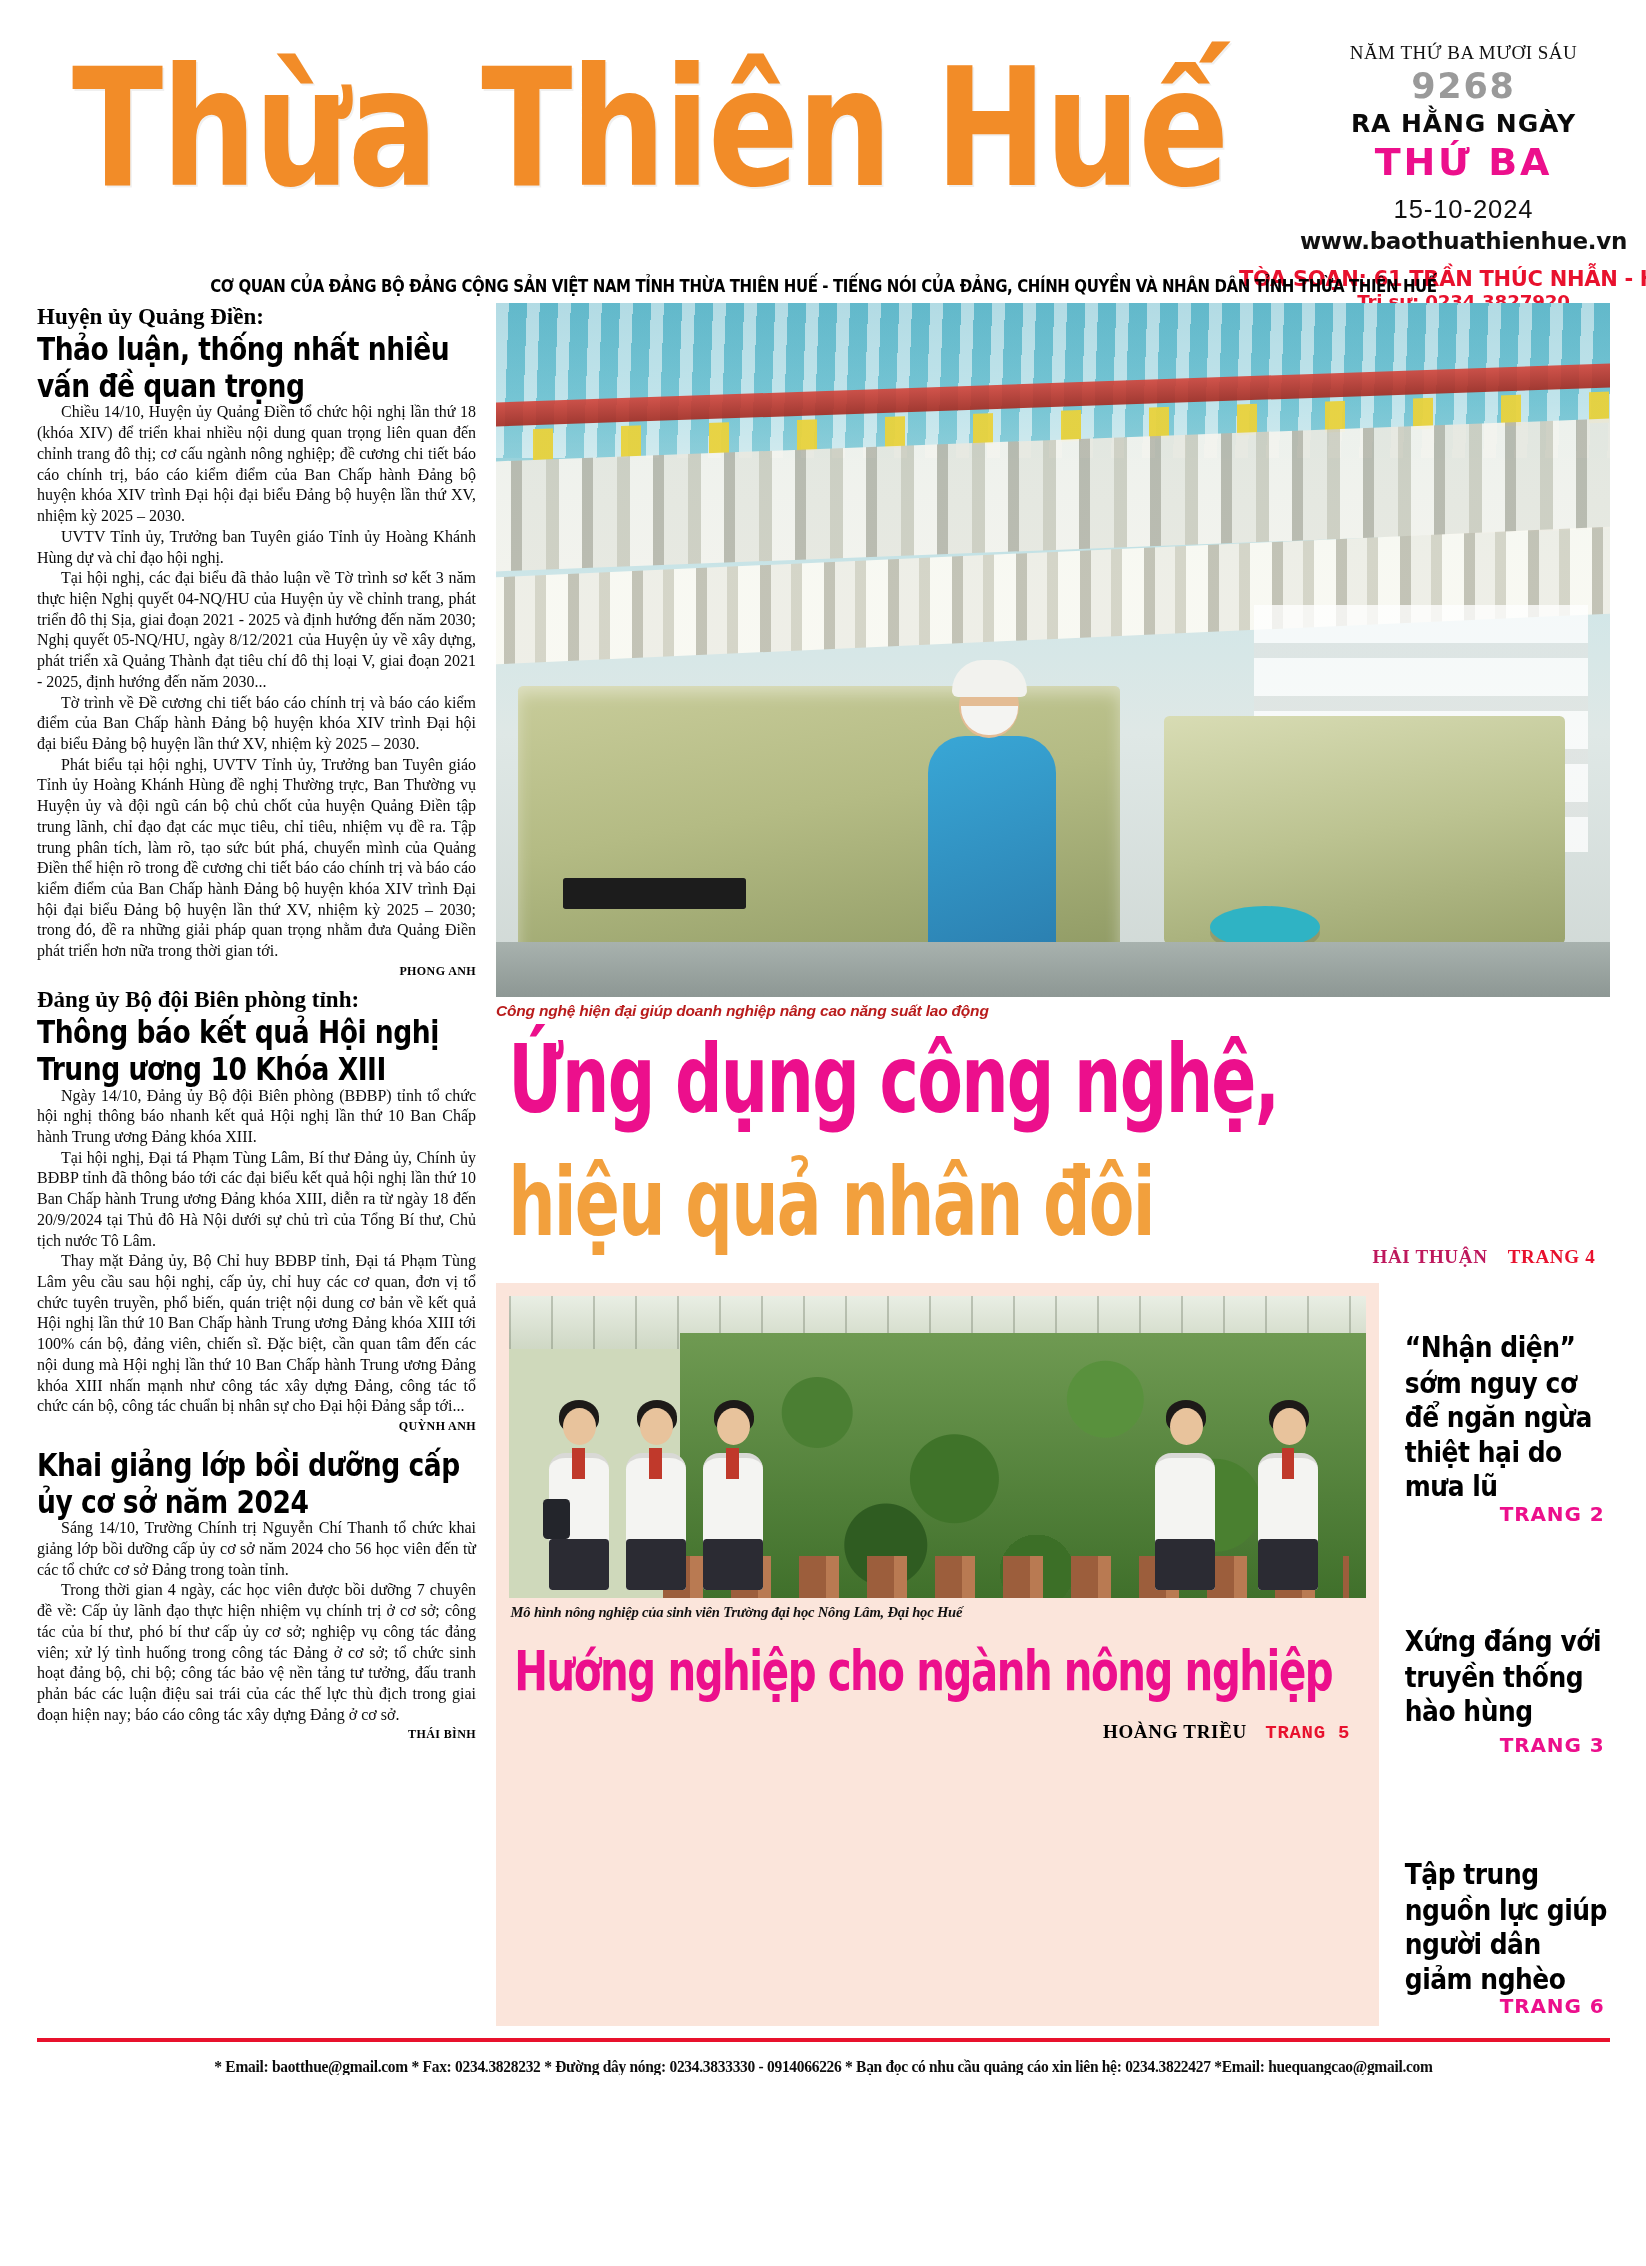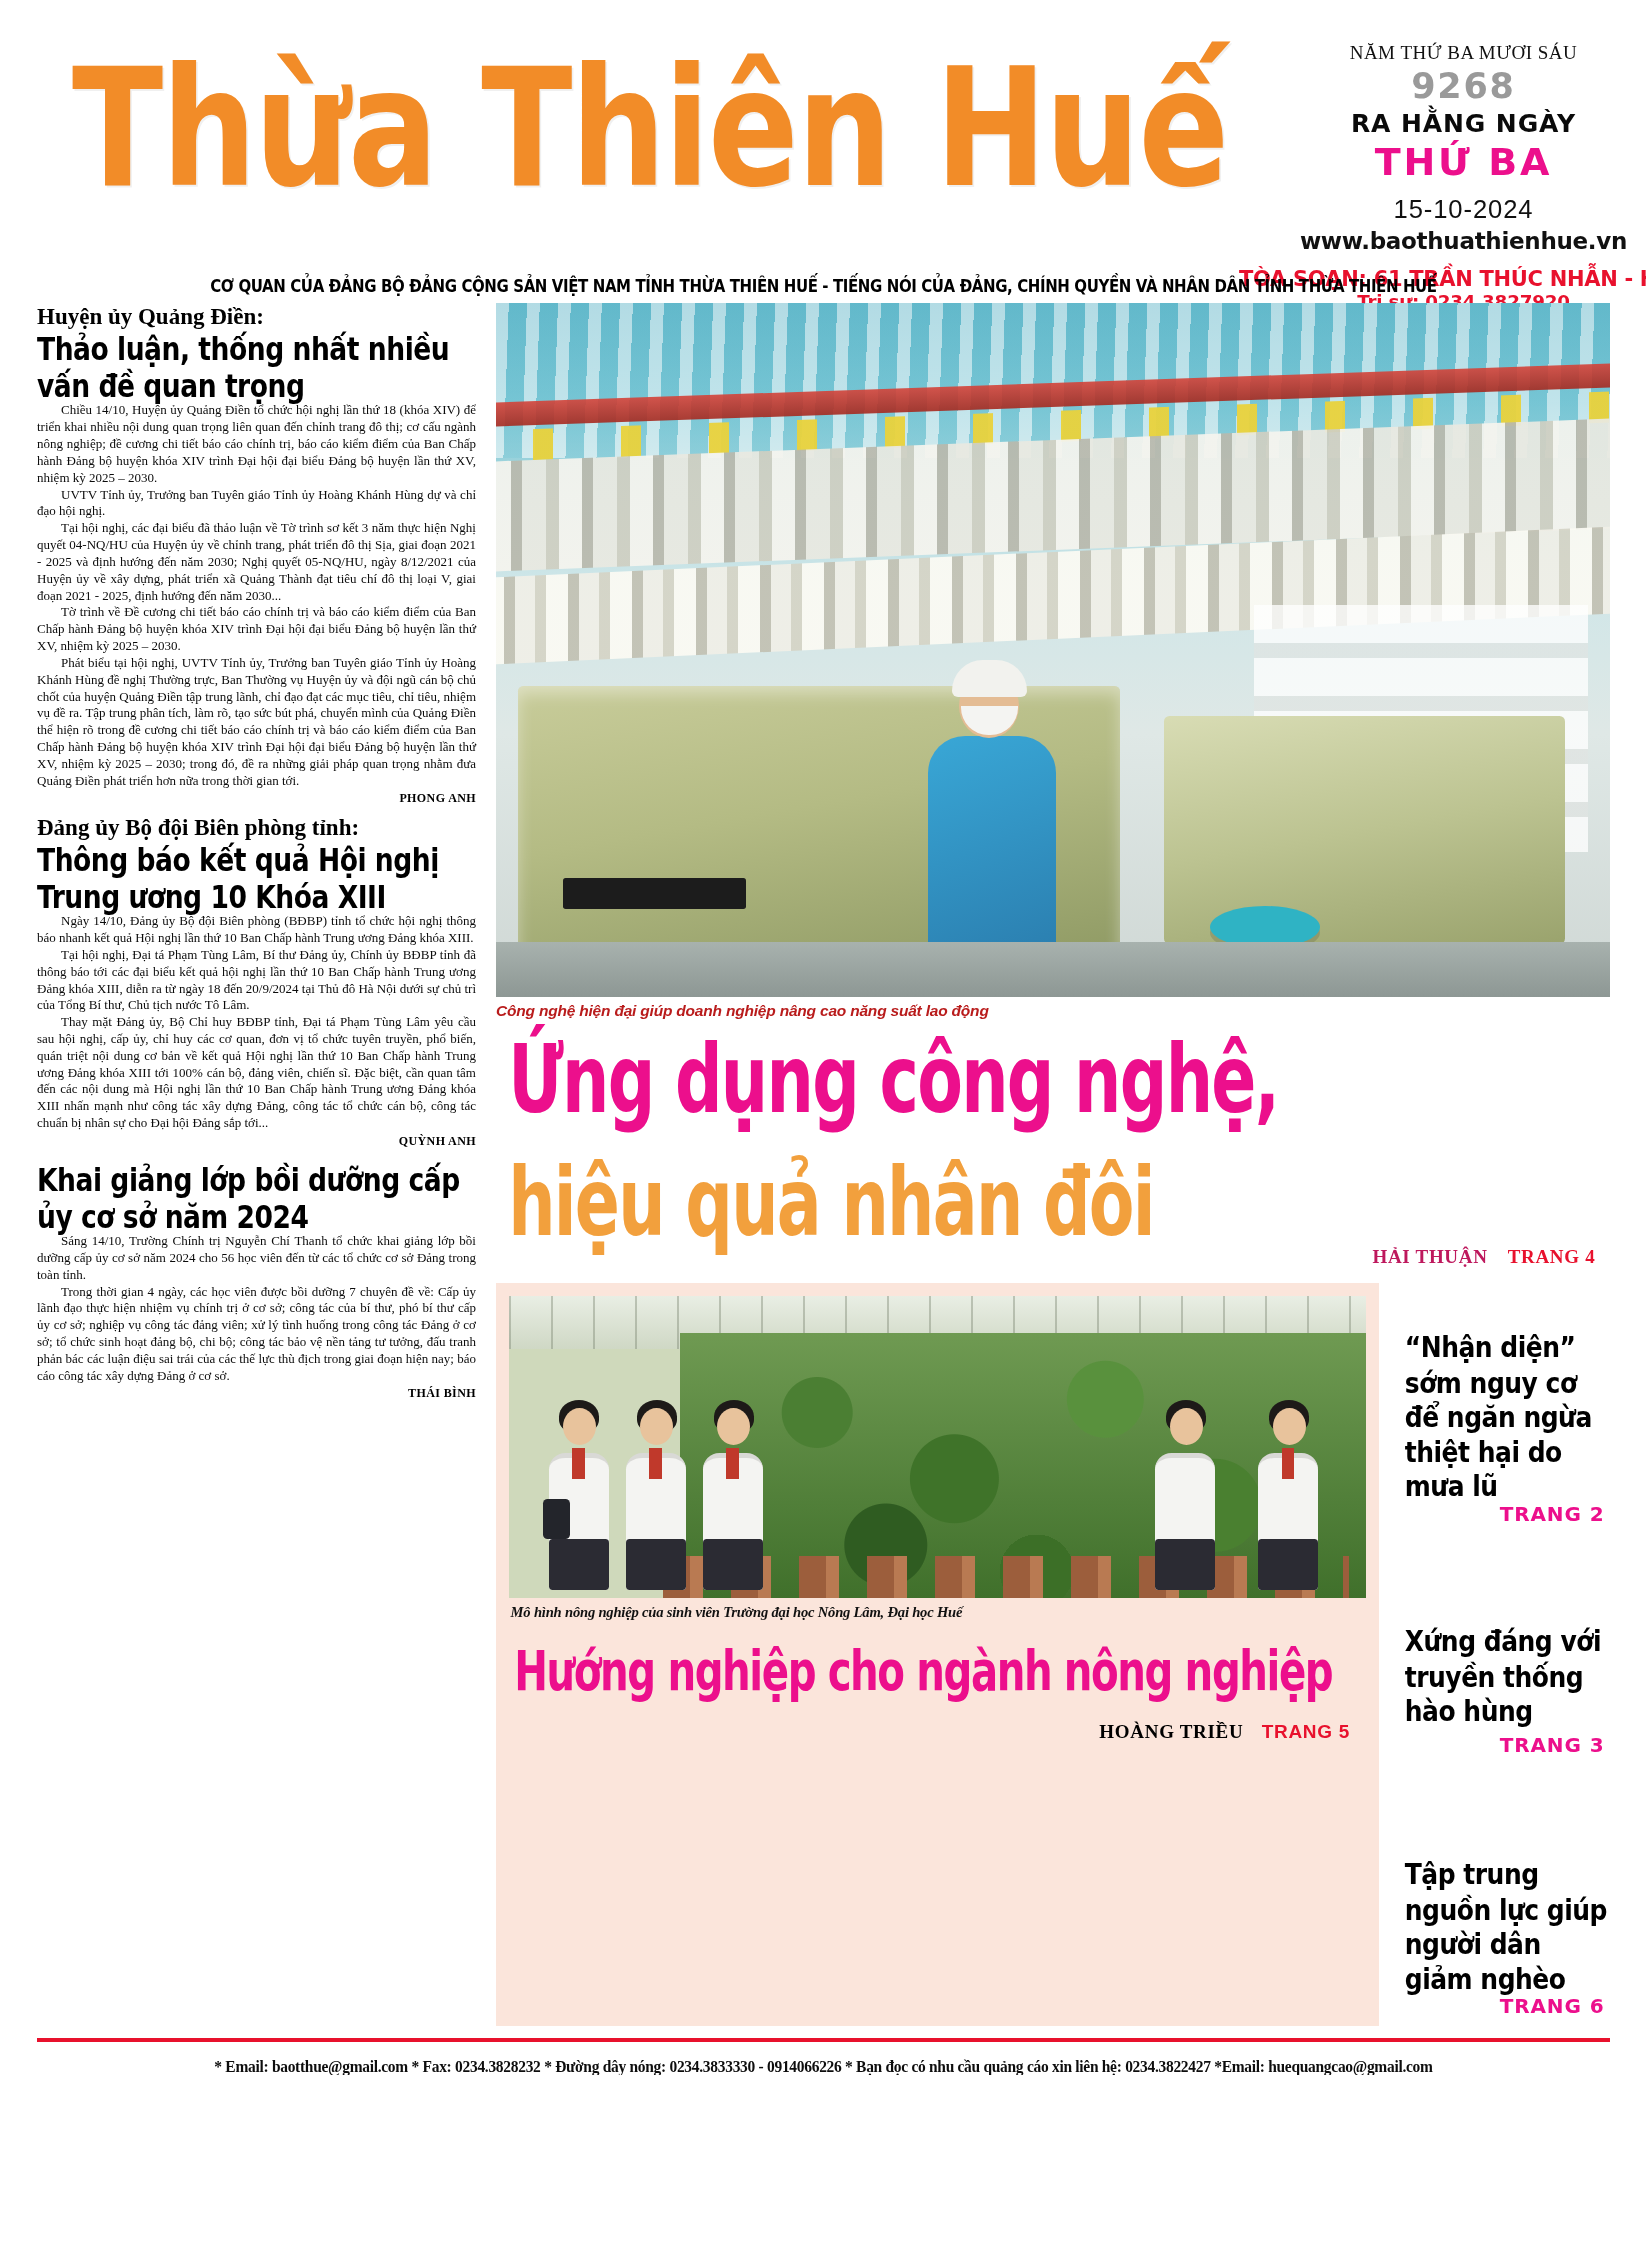--- a/index.html
+++ b/index.html
@@ -151,21 +151,21 @@
     font-size: 27.4px;
     line-height: 1.14;
     color: #000;
     letter-spacing: -0.5px;
     transform: scaleY(1.18) scaleX(0.97);
     transform-origin: left top;
     margin-bottom: 9.1px;
   }
   .artbody {
     font-family: "Liberation Serif", serif;
-    font-size: 13px;
+    font-size: 16px;
     line-height: 1.295;
     color: #0b0b0b;
     text-align: justify;
     margin-top: 3.7px;
   }
   .artbody p { text-indent: 24px; margin: 0; }
   .byline {
     font-family: "Liberation Serif", serif;
     font-weight: bold;
     font-size: 12px;
@@ -404,21 +404,21 @@
   }
   .field-byline {
     display: flex; justify-content: flex-end; gap: 18.3px; align-items: baseline;
     margin-top: 33px; padding-right: 16.4px;
   }
   .field-byline .author {
     font-family: "Liberation Serif", serif;
     font-weight: bold; font-size: 19px; letter-spacing: 0.7px; color: #000;
   }
   .field-byline .page-ref {
-    font-family: Liberation Sans, sans-serif;
+    font-family: Liberation Mono, monospace;
     font-weight: bold; font-size: 19px; letter-spacing: 0.7px; color: #E8112D;
   }
 
   .teasers { flex: 1 1 auto; padding-left: 7.3px; position: relative; }
   .teaser { margin-bottom: 7.3px; }
   .teaser-title {
     font-family: "DejaVu Sans", sans-serif;
     font-weight: bold;
     font-size: 25px;
     line-height: 1.22;

